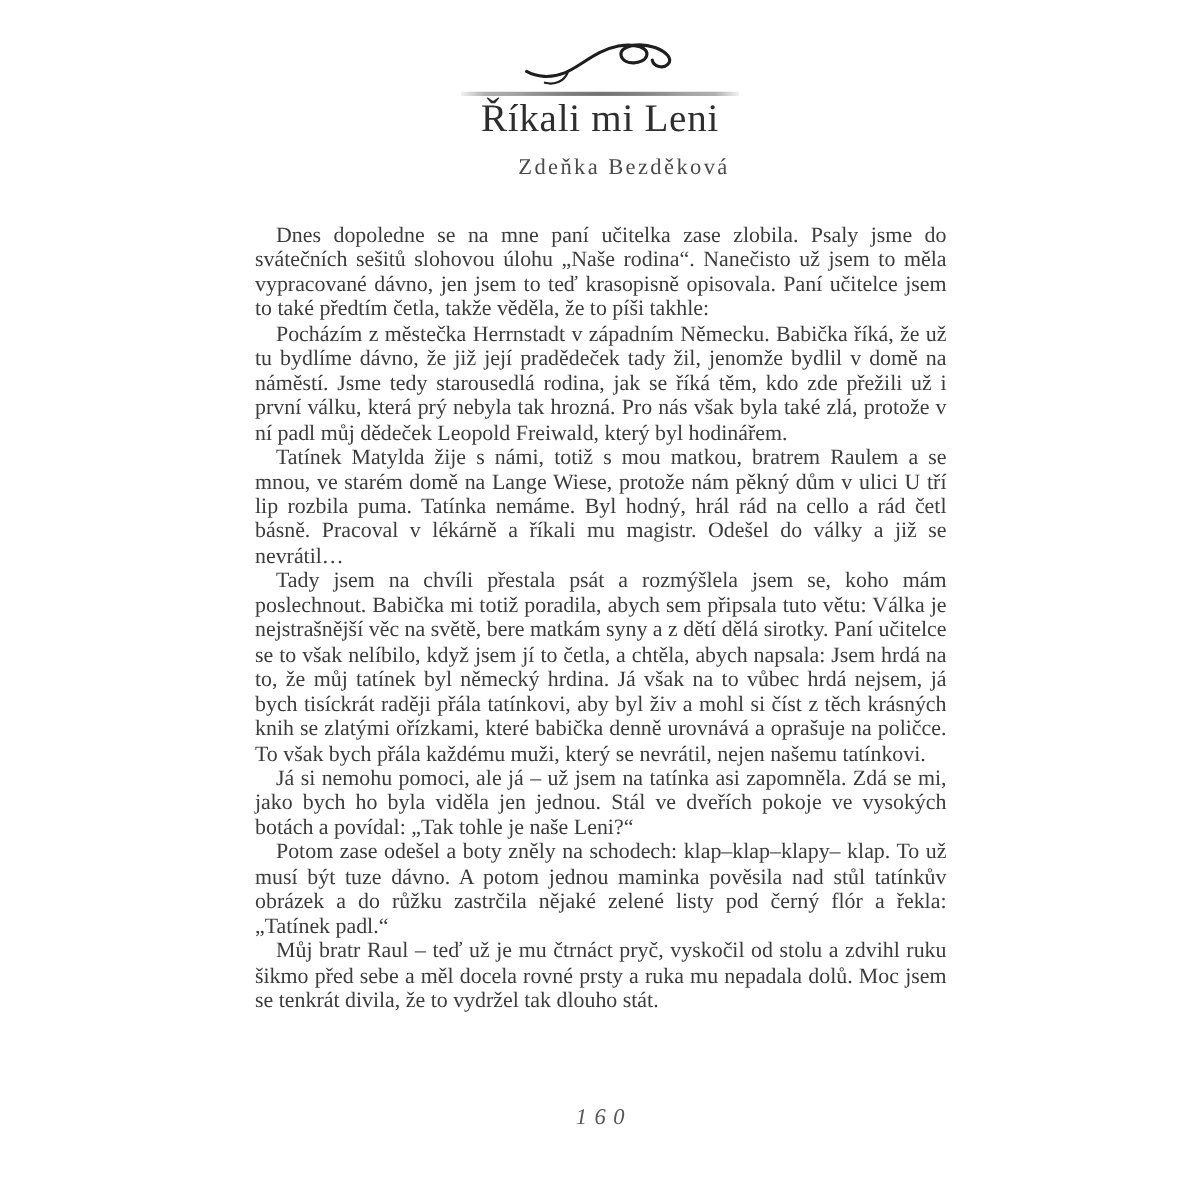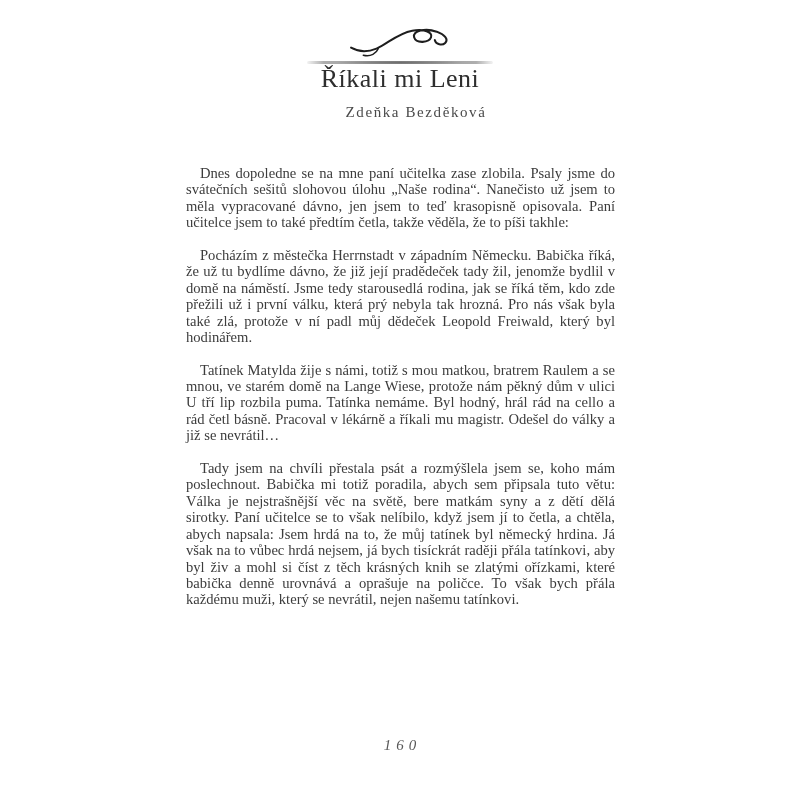--- a/index.html
+++ b/index.html
@@ -61,21 +61,21 @@
     position: absolute;
     top: 149px;
     left: 170px;
     width: 461px;
     font-size: 14.6px;
     line-height: 16.45px;
     text-align: justify;
     color: #3c3c3c;
   }
   .body-text p {
-    margin: 16px;
+    margin: 0;
     text-indent: 14px;
   }
   .page-number {
     position: absolute;
     top: 737px;
     left: 0;
     width: 100%;
     text-align: center;
     font-style: italic;
     font-size: 15px;
@@ -99,17 +99,20 @@
 
   <h1 class="title">Říkali mi Leni</h1>
 
   <div class="author">Zdeňka Bezděková</div>
 
   <article class="body-text">
     <p>Dnes dopoledne se na mne paní učitelka zase zlobila. Psaly jsme do svátečních sešitů slohovou úlohu „Naše rodina“. Nanečisto už jsem to měla vypracované dávno, jen jsem to teď krasopisně opisovala. Paní učitelce jsem to také předtím četla, takže věděla, že to píši takhle:</p>
     <p>Pocházím z městečka Herrnstadt v západním Německu. Babička říká, že už tu bydlíme dávno, že již její pradědeček tady žil, jenomže bydlil v domě na náměstí. Jsme tedy starousedlá rodina, jak se říká těm, kdo zde přežili už i první válku, která prý nebyla tak hrozná. Pro nás však byla také zlá, protože v ní padl můj dědeček Leopold Freiwald, který byl hodinářem.</p>
     <p>Tatínek Matylda žije s námi, totiž s mou matkou, bratrem Raulem a se mnou, ve starém domě na Lange Wiese, protože nám pěkný dům v ulici U tří lip rozbila puma. Tatínka nemáme. Byl hodný, hrál rád na cello a rád četl básně. Pracoval v lékárně a říkali mu magistr. Odešel do války a již se nevrátil…</p>
     <p>Tady jsem na chvíli přestala psát a rozmýšlela jsem se, koho mám poslechnout. Babička mi totiž poradila, abych sem připsala tuto větu: Válka je nejstrašnější věc na světě, bere matkám syny a z dětí dělá sirotky. Paní učitelce se to však nelíbilo, když jsem jí to četla, a chtěla, abych napsala: Jsem hrdá na to, že můj tatínek byl německý hrdina. Já však na to vůbec hrdá nejsem, já bych tisíckrát raději přála tatínkovi, aby byl živ a mohl si číst z těch krásných knih se zlatými ořízkami, které babička denně urovnává a oprašuje na poličce. To však bych přála každému muži, který se nevrátil, nejen našemu tatínkovi.</p>
+    <p>Já si nemohu pomoci, ale já – už jsem na tatínka asi zapomněla. Zdá se mi, jako bych ho byla viděla jen jednou. Stál ve dveřích pokoje ve vysokých botách a povídal: „Tak tohle je naše Leni?“</p>
+    <p>Potom zase odešel a boty zněly na schodech: klap–klap–klapy– klap. To už musí být tuze dávno. A potom jednou maminka pověsila nad stůl tatínkův obrázek a do růžku zastrčila nějaké zelené listy pod černý flór a řekla: „Tatínek padl.“</p>
+    <p>Můj bratr Raul – teď už je mu čtrnáct pryč, vyskočil od stolu a zdvihl ruku šikmo před sebe a měl docela rovné prsty a ruka mu nepadala dolů. Moc jsem se tenkrát divila, že to vydržel tak dlouho stát.</p>
   </article>
 
   <div class="page-number">160</div>
 
 </div>
 
 </body></html>

